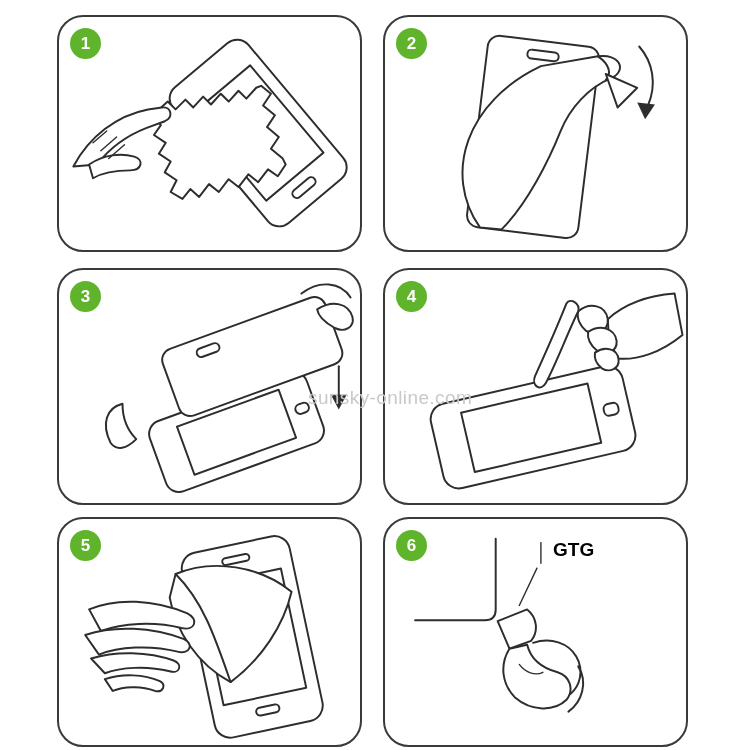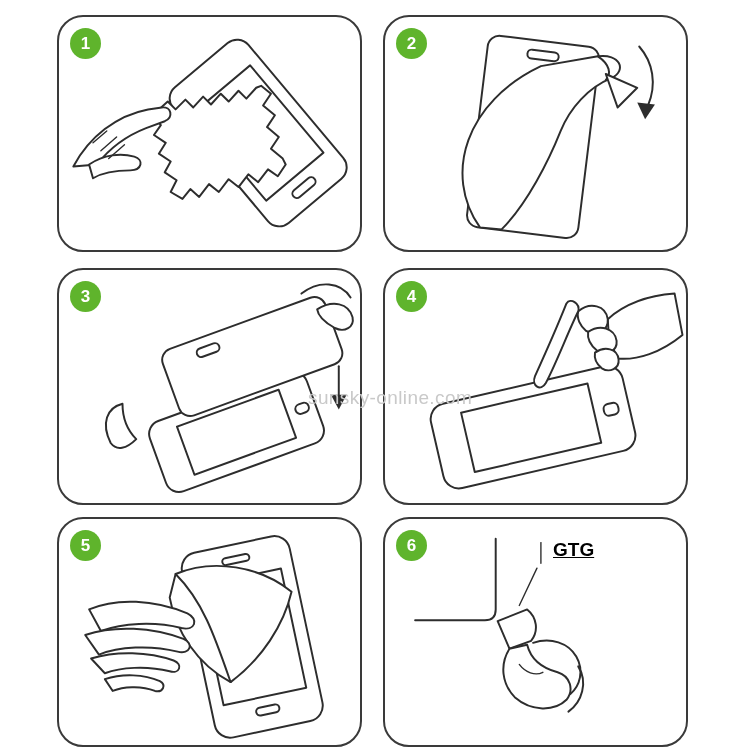--- a/index.html
+++ b/index.html
@@ -31,21 +31,21 @@
   .panel svg{ position:absolute; left:0; top:0; width:100%; height:100%; }
   .panel svg *{ stroke:#2d2d2d; stroke-width:2; fill:none; stroke-linecap:round; stroke-linejoin:round; }
   .panel svg .w{ fill:#ffffff; }
   .panel svg .k{ fill:#2d2d2d; stroke:none; }
   .panel svg .thin{ stroke-width:1.4; }
 
   .gtg-label{
     position:absolute; left:148px; top:20px; z-index:3;
     font-weight:bold; font-size:19px; line-height:1.2; color:#000;
   }
-  .gtg-label .l1{ padding-left:20px;text-decoration:underline; }
+  .gtg-label .l1{ padding-left:20px; }
 </style>
 </head>
 <body>
 
 <div class="sheet">
 
   <div class="watermark">sunsky-online.com</div>
 
   <section class="panel p1">
     <div class="badge">

